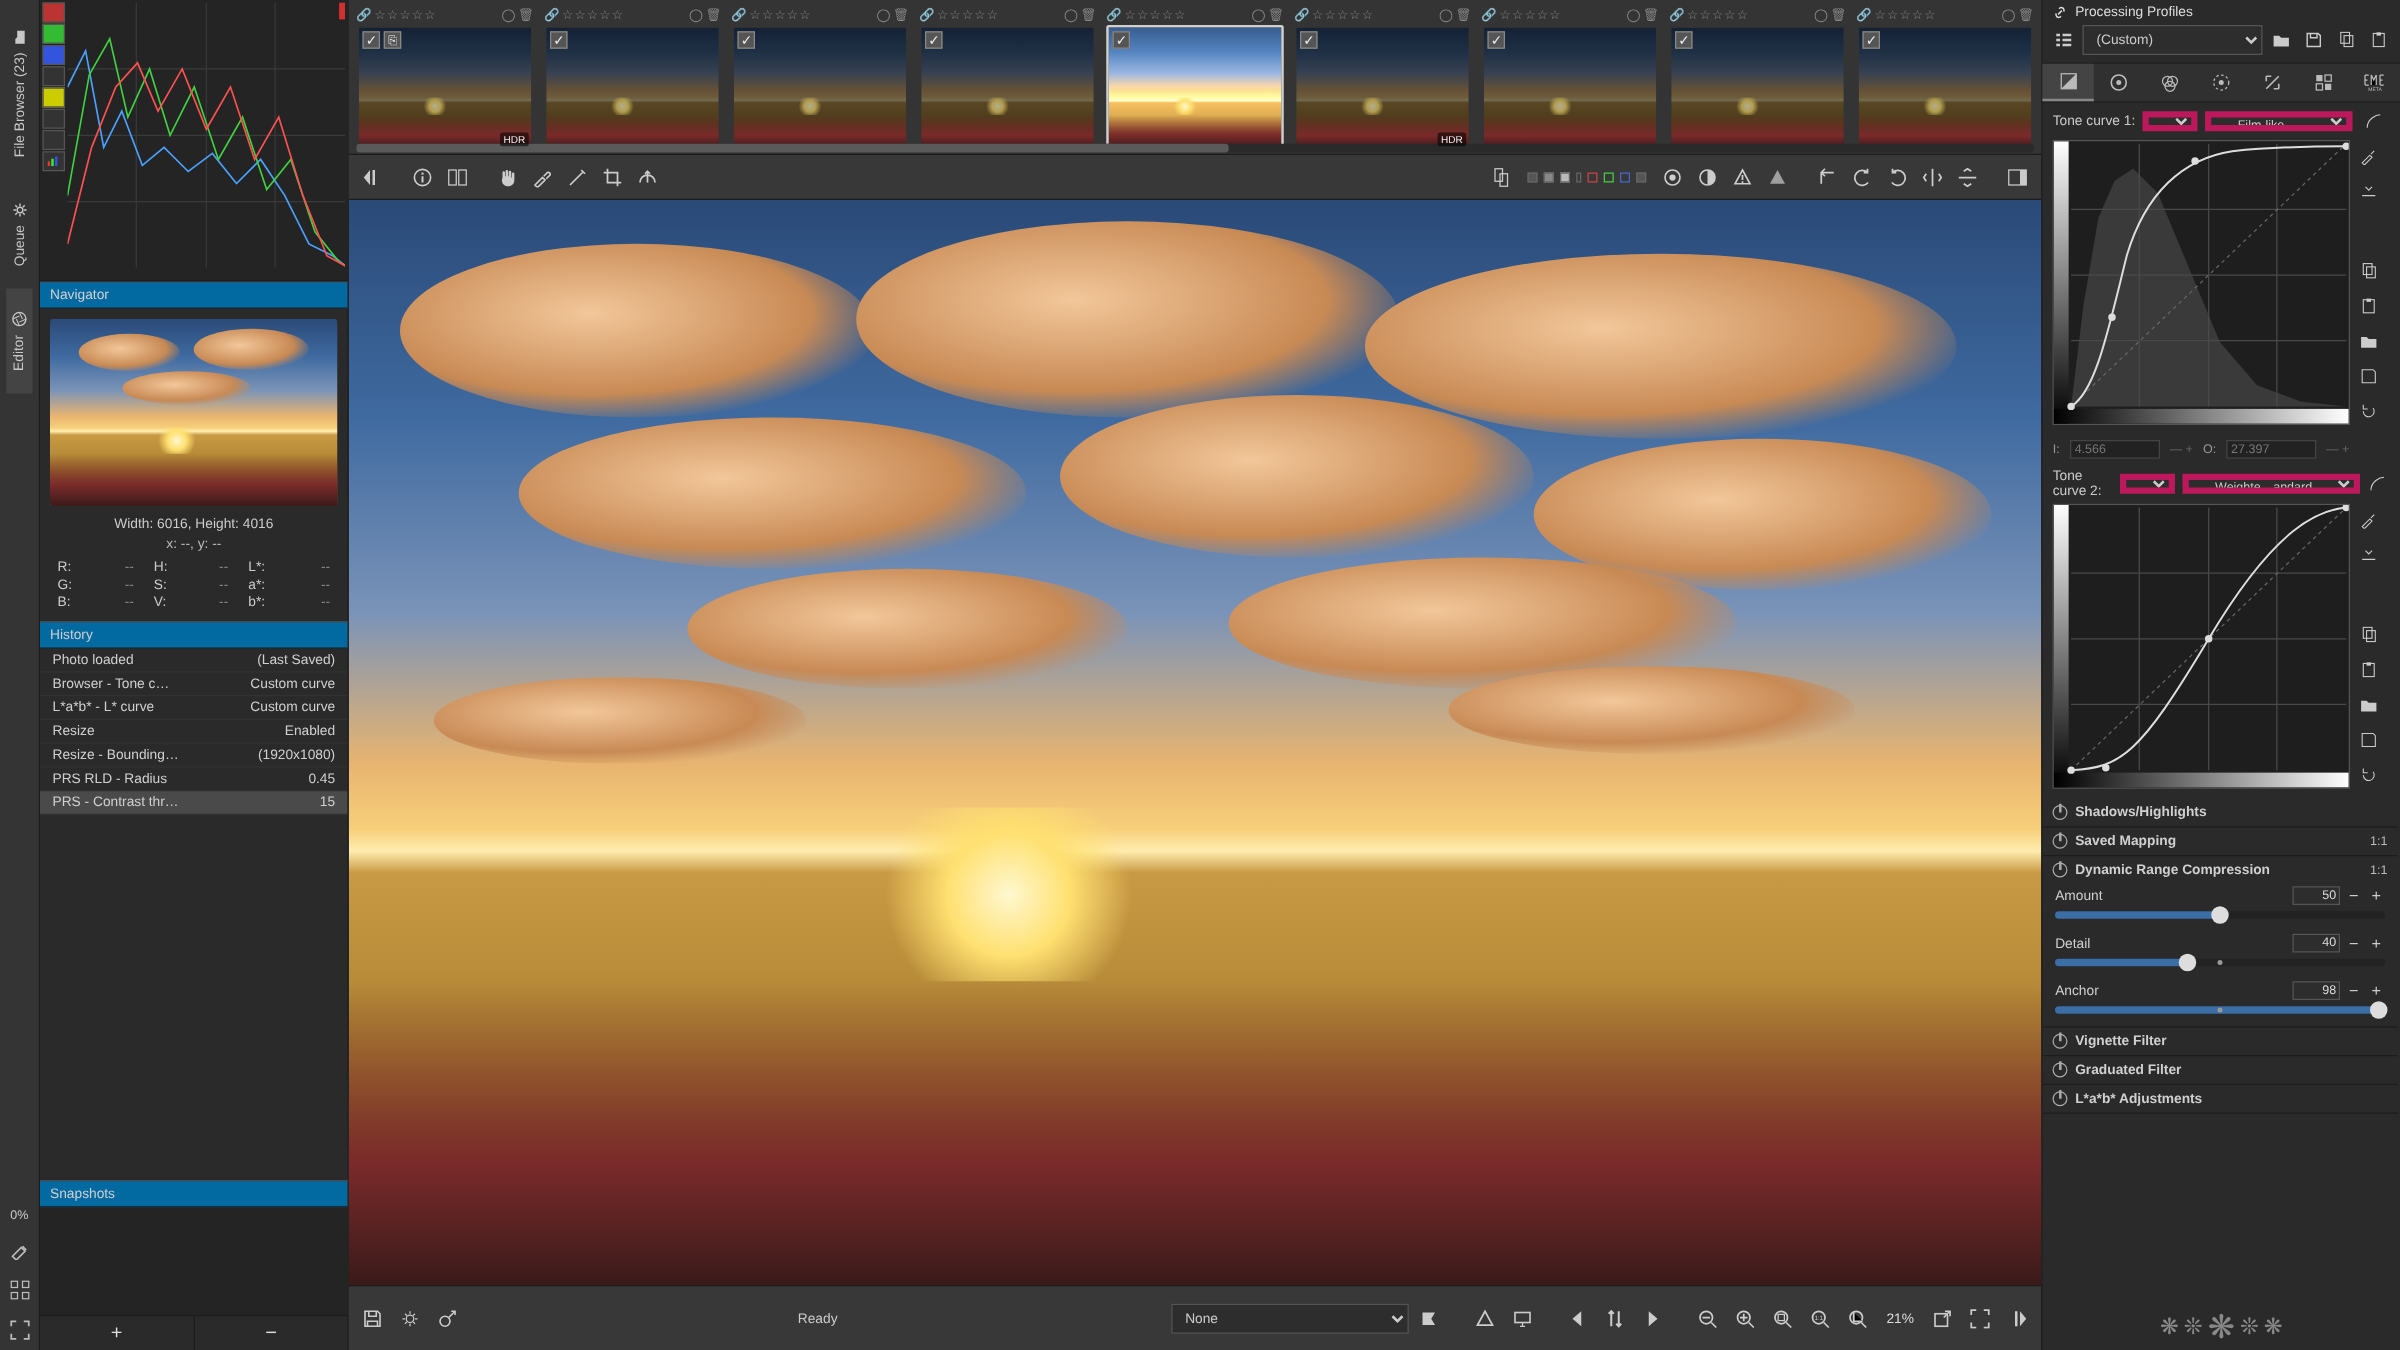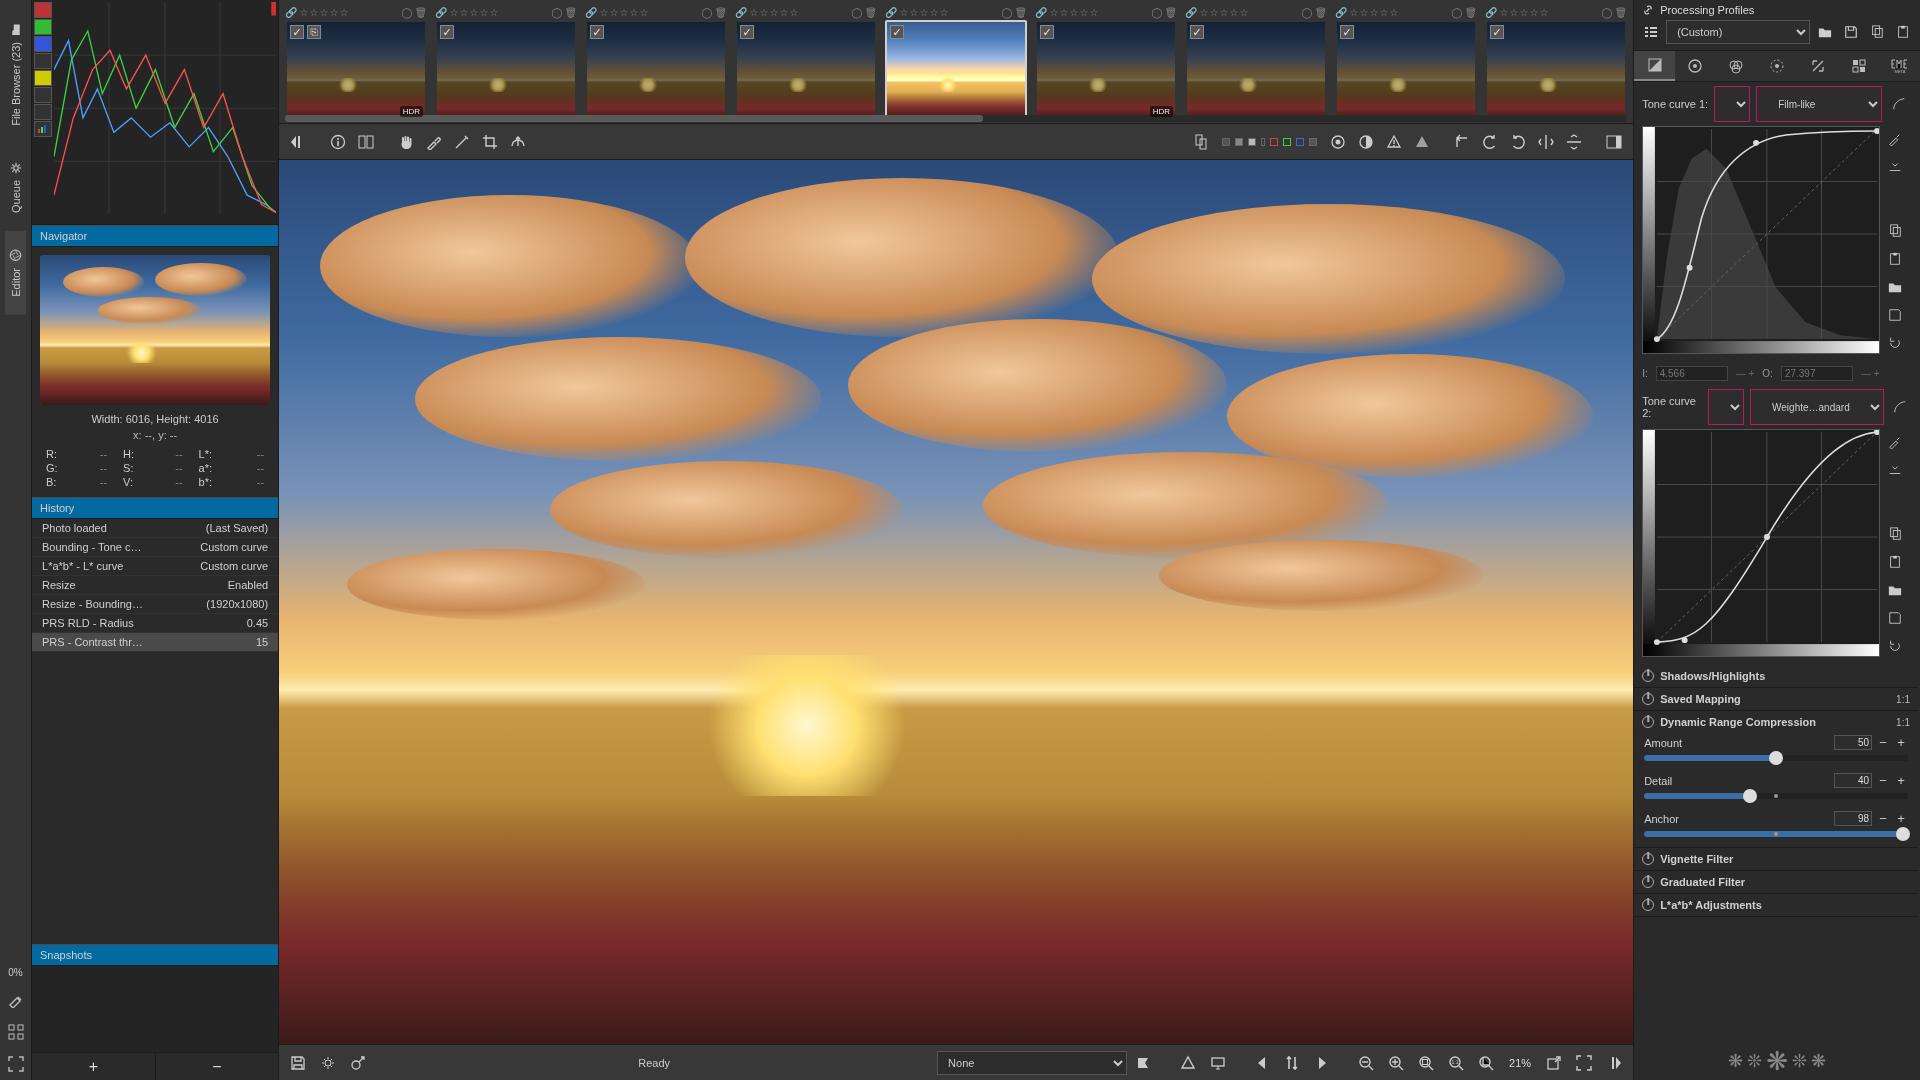--- a/index.html
+++ b/index.html
@@ -58,21 +58,21 @@
 
 #toolbar { height:36px; background:#383838; border-bottom:1px solid #1c1c1c; display:flex; align-items:center; padding:0 6px; gap:2px; }
 .tbtn { width:26px; height:26px; display:flex; align-items:center; justify-content:center; cursor:pointer; color:#ccc; border-radius:3px; }
 .tsep { width:10px; }
 .tflex { flex:1; }
 .cind { display:flex; gap:5px; align-items:center; margin:0 6px; }
 .cind i { width:8px; height:8px; border:1px solid #666; }
 
 #mainview { flex:1; position:relative; overflow:hidden; background:#222; }
 
-#status { height:36px; background:#383838; border-top:1px solid #1c1c1c; display:flex; align-items:center; padding:0 6px; gap:4px; }
+#status { height:52px; background:#383838; border-top:1px solid #1c1c1c; display:flex; align-items:center; padding:0 6px; gap:4px; }
 #statusmsg { flex:1; text-align:center; color:#ccc; }
 #renderintent { width:190px; height:24px; background:#2d2d2d; border:1px solid #555; color:#ccc; font-size:11px; padding:0 6px; }
 #zoompct { font-size:11px; color:#ddd; padding:0 6px; }
 
 
 #right { width:296px; background:#2a2a2a; border-left:1px solid #1c1c1c; display:flex; flex-direction:column; }
 #ppheader { padding:4px 8px; font-size:11px; color:#ddd; display:flex; align-items:center; }
 #pprow { display:flex; align-items:center; gap:4px; padding:0 6px 6px 6px; }
 #ppselect { flex:1; height:24px; background:#2d2d2d; border:1px solid #555; color:#ccc; font-size:11px; padding:0 6px; }
 .ppbtn { width:22px; height:22px; display:flex; align-items:center; justify-content:center; cursor:pointer; color:#ccc; }
@@ -85,21 +85,21 @@
 .sect { border-bottom:1px solid #1c1c1c; }
 .secthdr { display:flex; align-items:flex-end; padding:5px 8px; cursor:pointer; gap:6px; }
 .secthdr .pwr { width:12px; height:12px; border-radius:50%; border:1.5px solid #aaa; flex-shrink:0; position:relative;}
 .secthdr .pwr::after{content:"";position:absolute;left:50%;top:-2px;width:1.5px;height:7px;background:#aaa;transform:translateX(-50%);}
 .secthdr .ttl { flex:1; font-weight:bold; font-size:11px; }
 .secthdr .oneone { font-size:10px; color:#bbb; }
 
 .curveblock { padding:4px 8px 8px; }
 .curverow { display:flex; align-items:center; gap:6px; margin-bottom:4px; }
 .curvelbl { font-size:11px; color:#ccc; }
-.curvesel { height:36px; background:#2d2d2d; border:1px solid #be185d; color:#ccc; font-size:10px; padding:0 17px; }
+.curvesel { height:16px; background:#2d2d2d; border:5px solid #be185d; color:#ccc; font-size:10px; padding:0 17px; }
 .curvewrap { display:flex; gap:4px; }
 .curvebox { width:238px; height:228px; background:#1e1e1e; border:1px solid #555; position:relative; }
 .curveside { width:22px; display:flex; flex-direction:column; gap:6px; align-items:center; padding-top:2px; }
 .iorow { display:flex; gap:8px; padding:4px 8px; align-items:center; font-size:10px; color:#999;}
 .iorow input { width:72px; background:#222; border:1px solid #444; color:#777; font-size:10px; padding:1px 3px; }
 
 .slrow { padding:2px 10px; }
 .slhdr { display:flex; justify-content:space-between; align-items:center; font-size:11px; }
 .slval { display:flex; align-items:center; gap:4px; }
 .slval input { width:38px; background:#2d2d2d; border:1px solid #555; color:#ddd; font-size:10px; text-align:right; padding:1px 2px;}
@@ -255,21 +255,21 @@
       </table>
   </div>
 
   <div class="panelhdr">History</div>
   <div id="histlist">
       <div class="hrow">
         <span>Photo loaded</span>
         <span>(Last Saved)</span>
       </div>
       <div class="hrow">
-        <span>Bounding - Tone c…</span>
+        <span>Browser - Tone c…</span>
         <span>Custom curve</span>
       </div>
       <div class="hrow">
         <span>L*a*b* - L* curve</span>
         <span>Custom curve</span>
       </div>
       <div class="hrow">
         <span>Resize</span>
         <span>Enabled</span>
       </div>

